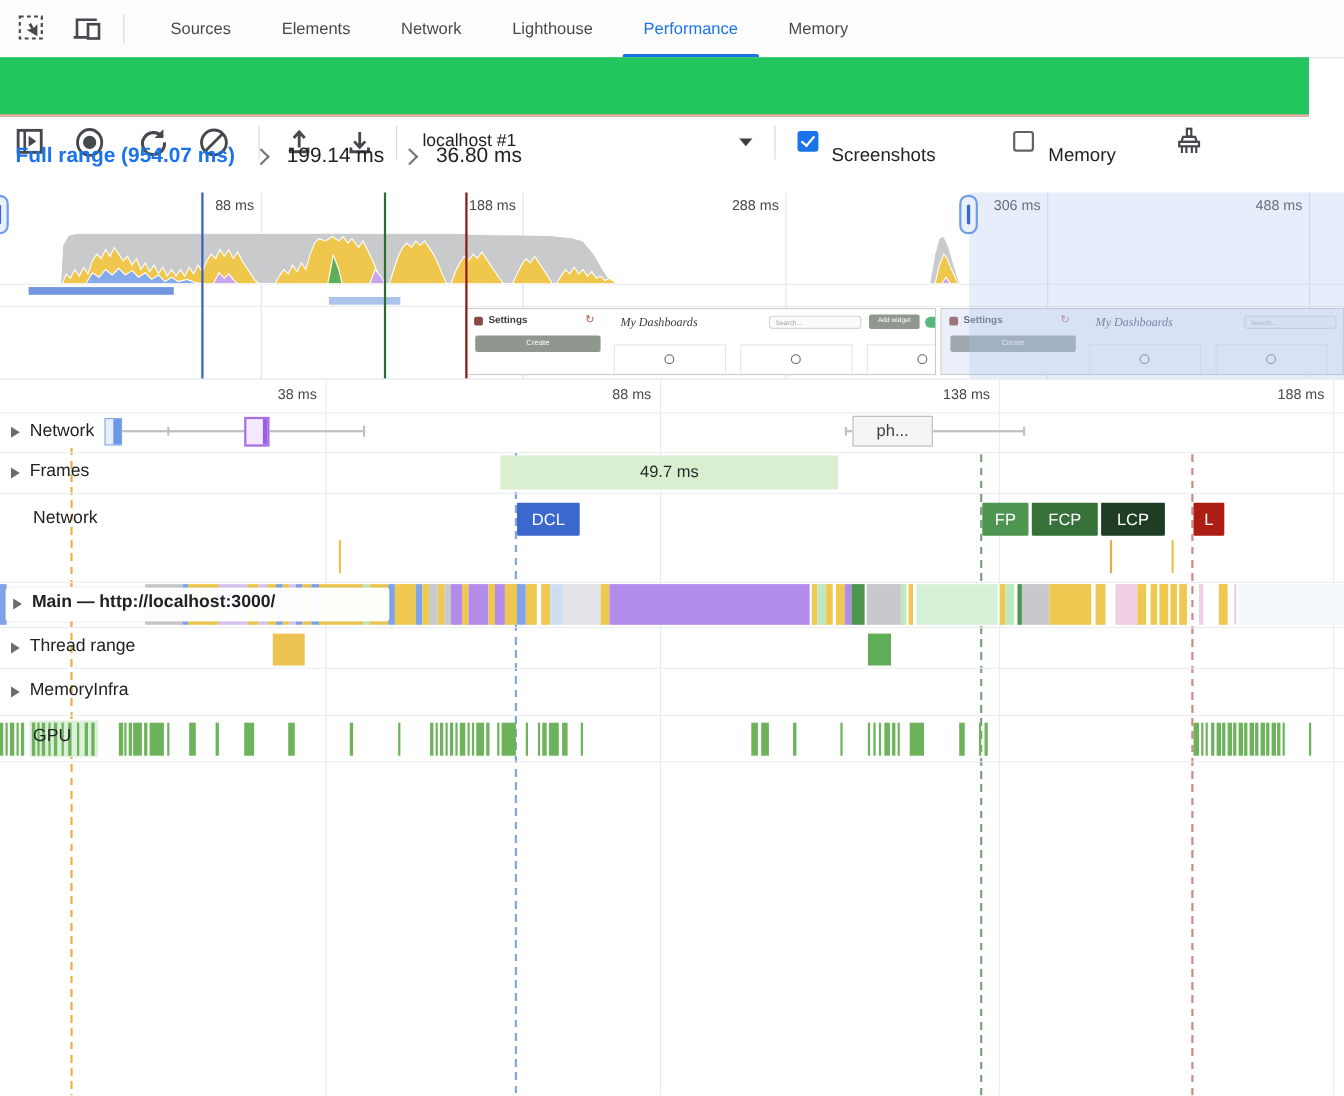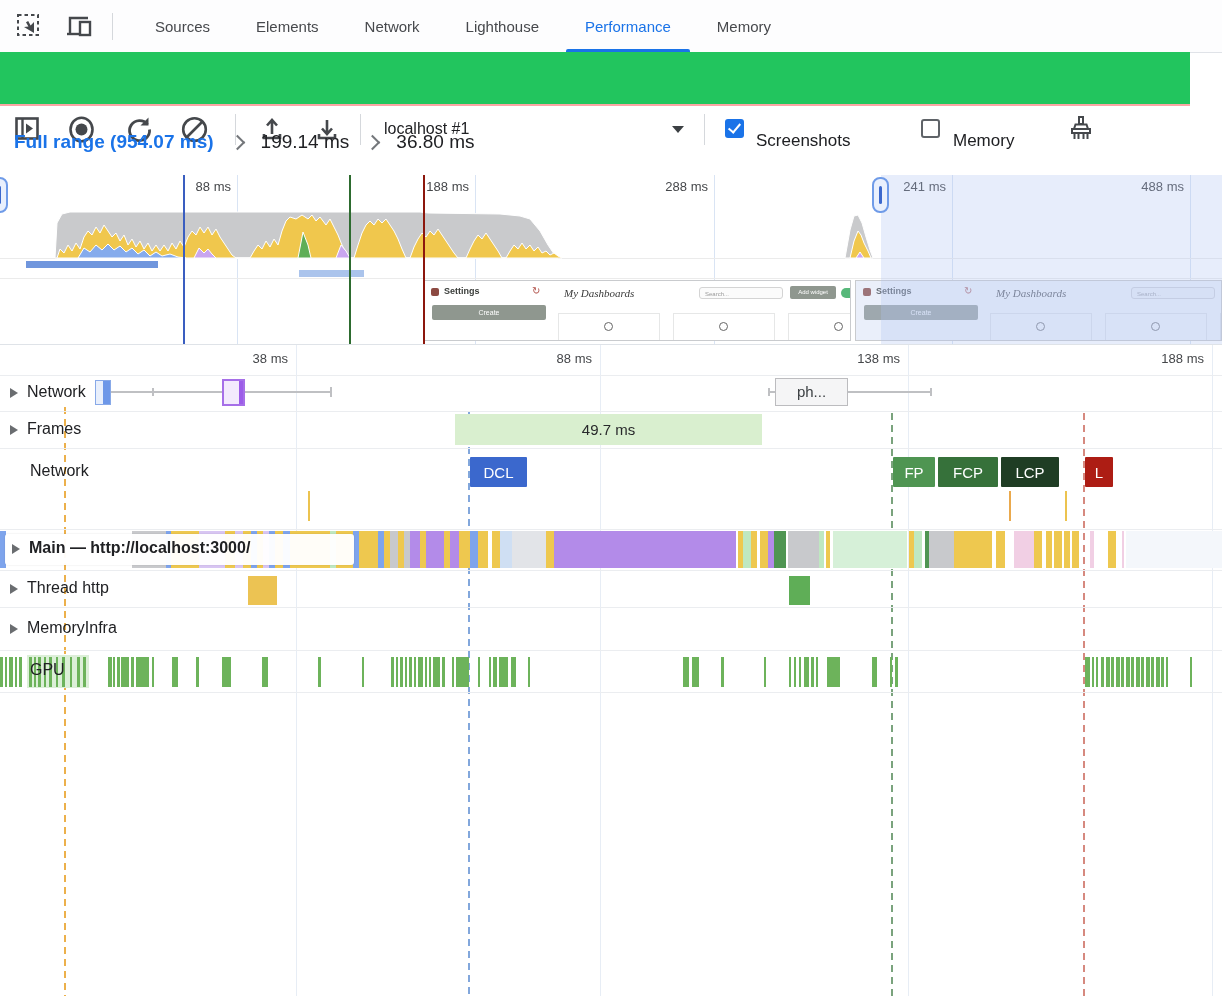--- a/index.html
+++ b/index.html
@@ -149,21 +149,21 @@
     </div>
 
   <div id="overview">
       <div class="ov-grid" style="left: 237px;"></div>
       <div class="ov-label" style="left: 151px; top: 4px;">88 ms</div>
       <div class="ov-grid" style="left: 475px;"></div>
       <div class="ov-label" style="left: 389px; top: 4px;">188 ms</div>
       <div class="ov-grid" style="left: 714px;"></div>
       <div class="ov-label" style="left: 628px; top: 4px;">288 ms</div>
       <div class="ov-grid" style="left: 952px;"></div>
-      <div class="ov-label" style="left: 866px; top: 4px;">241 ms</div>
+      <div class="ov-label" style="left: 866px; top: 4px;">306 ms</div>
       <div class="ov-grid" style="left: 1190px;"></div>
       <div class="ov-label" style="left: 1104px; top: 4px;">488 ms</div>
       <div class="hline" style="top: 83px;"></div>
       <div class="hline" style="top: 103px;"></div>
       <svg width="1222" height="169" style="position: absolute; left: 0px; top: 0px;">
         <polygon points="55,83 57,48 62,39 70,37 420,37 428,38 500,39 520,41 530,44 540,56 548,70 554,79 558,83" fill="#c9cacc" stroke="#fff" stroke-width="1"></polygon>
         <polygon points="845,83 850,55 854,41 858,40 862,48 866,62 870,75 873,83" fill="#c9cacc" stroke="#fff" stroke-width="1"></polygon>
         <polygon points="57,83 60,74 64,78 68,70 72,76 76,68 80,74 84,62 88,56 92,60 96,52 100,58 104,50 108,56 112,62 116,58 120,66 124,60 128,70 132,64 136,72 140,66 144,74 148,68 152,76 156,70 160,76 164,70 168,76 172,68 176,74 180,66 184,72 188,62 192,56 196,60 200,52 204,58 208,52 212,60 216,54 220,62 224,68 228,74 232,80 236,83 250,83 254,76 258,70 262,74 266,66 270,72 274,64 278,70 282,56 286,46 290,42 296,44 302,40 308,44 312,40 316,46 320,42 326,50 330,44 334,52 338,60 342,70 346,78 350,83 354,83 358,70 362,58 366,50 370,46 374,50 378,44 382,48 386,44 390,50 394,56 398,64 402,74 406,83 410,83 414,72 418,64 422,58 426,62 430,56 434,60 438,54 442,60 446,66 450,72 454,78 458,83 466,83 470,74 474,66 478,60 482,64 486,58 490,64 494,70 498,76 502,83 506,83 510,76 514,70 518,74 522,68 526,74 530,70 534,76 538,72 542,78 546,76 550,80 554,78 558,81 562,83" fill="#f0c74d" stroke="#fff" stroke-width="1"></polygon>
         <polygon points="850,83 854,66 858,56 861,60 864,68 868,76 871,83" fill="#f0c74d" stroke="#fff" stroke-width="1"></polygon>
         <polygon points="78,83 84,73 90,77 96,70 102,75 108,69 114,75 120,71 126,77 132,73 138,79 144,75 150,81 156,77 162,81 170,79 178,82 186,83" fill="#85abec" stroke="#fff" stroke-width="1"></polygon>
@@ -245,21 +245,21 @@
       <div class="tr-arrow" style="left: 10px; top: 388px;"></div>
       <div class="tr-label" style="left: 27px; top: 383px;">Network</div>
       <div class="track-border" style="top: 448px;"></div>
       <div class="tr-arrow" style="left: 10px; top: 424.5px;"></div>
       <div class="tr-label" style="left: 27px; top: 419.5px;">Frames</div>
       <div class="track-border" style="top: 529px;"></div>
       <div class="tr-label" style="left: 30px; top: 462px;">Network</div>
       <div class="track-border" style="top: 570px;"></div>
       <div class="track-border" style="top: 607px;"></div>
       <div class="tr-arrow" style="left: 10px; top: 583.5px;"></div>
-      <div class="tr-label" style="left: 27px; top: 578.5px;">Thread http</div>
+      <div class="tr-label" style="left: 27px; top: 578.5px;">Thread range</div>
       <div class="track-border" style="top: 650px;"></div>
       <div class="tr-arrow" style="left: 10px; top: 623.5px;"></div>
       <div class="tr-label" style="left: 27px; top: 618.5px;">MemoryInfra</div>
       <div class="track-border" style="top: 692px;"></div>
       <div class="net-line" style="left: 111px; width: 219px;"></div>
       <div class="net-tick" style="left: 152px; top: 388px; height: 8px;"></div>
       <div class="net-tick" style="left: 330px; top: 387px; height: 10px;"></div>
       <div style="left: 95px; top: 380px; width: 16px; height: 25px; background: rgb(232, 239, 252); border: 1px solid rgb(136, 169, 232); box-sizing: border-box; position: absolute;">
         <div style="position: absolute; right: 0px; top: 0px; width: 7px; height: 100%; background: rgb(109, 151, 232);"></div>
       </div>

